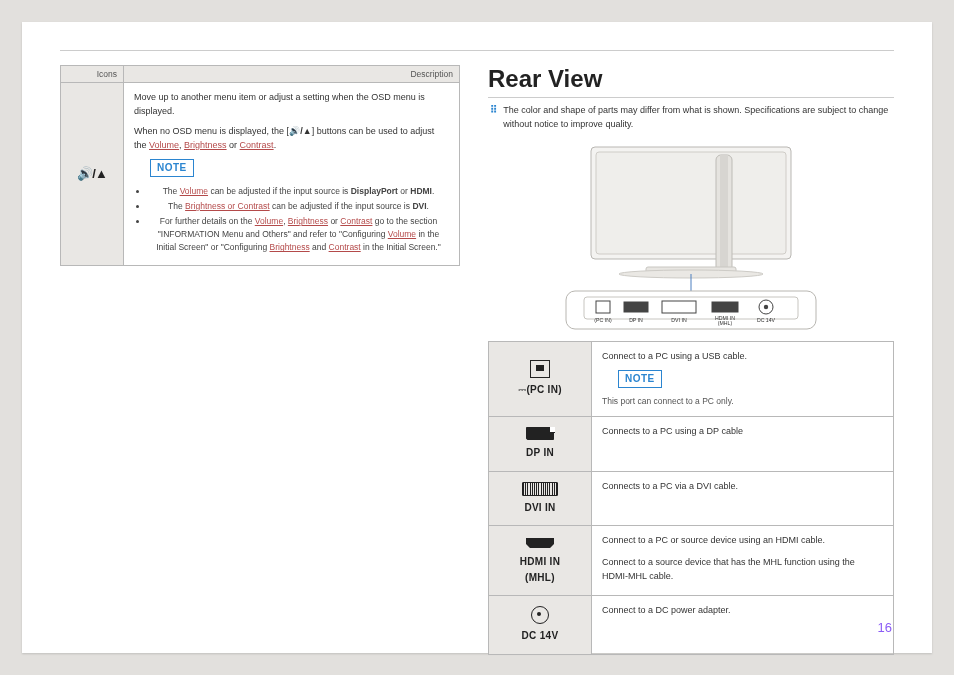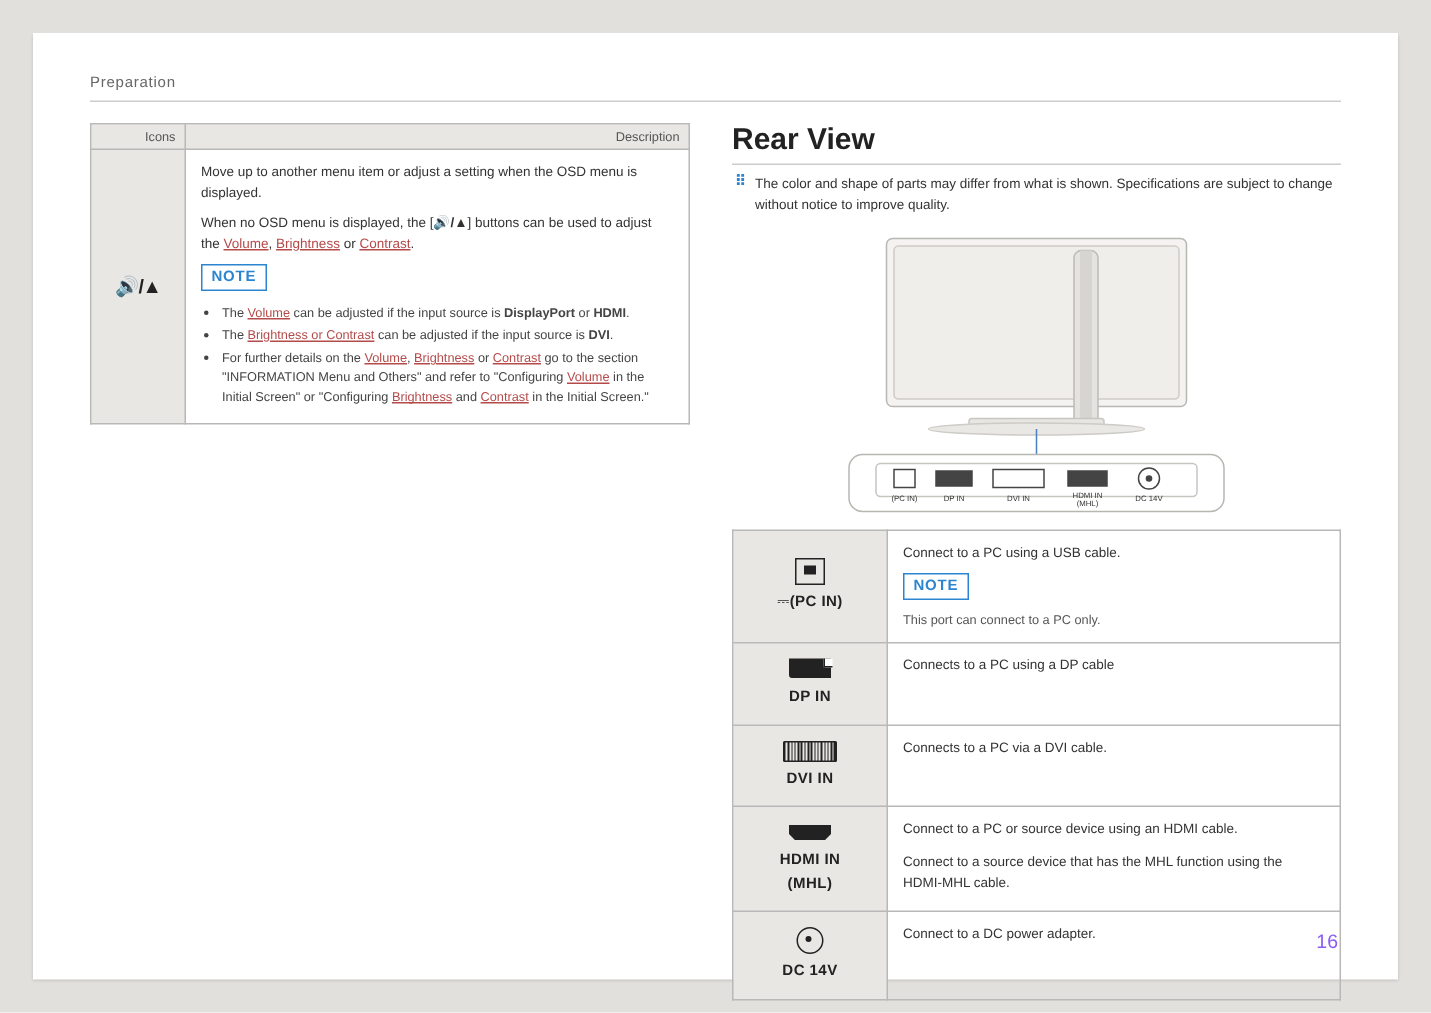--- a/index.html
+++ b/index.html
@@ -61,27 +61,27 @@
   table.ports td.iconcell{width:90px;padding:10px 6px;}
   table.ports td.iconcell .p-label{font-size:10px;font-weight:700;letter-spacing:.3px;margin-top:4px;}
 
   .link{color:var(--link);text-decoration:underline;}
   .note-badge{
     display:inline-block;
     border:1.5px solid var(--note-stroke);
     color:var(--note-stroke);
     font-weight:700;font-size:10px;letter-spacing:.5px;
     padding:0 6px;line-height:16px;height:16px;
-    margin:6px 0 4px 0;
-  }
-  ul.fine{margin:4px 0 0 0;padding-left:14px;}
+    margin:6px 0 4px 16px;
+  }
+  ul.fine{margin:4px 0 0 0;padding-left:14px;text-align:center;}
   ul.fine li{margin:2px 0;font-size:8.5px;color:#444;line-height:1.55;}
 
   h2.section{
-    font-size:20px;font-weight:700;color:#222;
+    font-size:24px;font-weight:700;color:#222;
     margin:0 0 4px 0;
     border-bottom:1px solid var(--hair);
     padding-bottom:4px;
   }
   .lead-bullet{display:flex;gap:6px;font-size:9px;color:#333;margin:6px 0 10px 2px;line-height:1.5;}
   .lead-bullet .zig{flex:none;color:#2b85d0;font-weight:700;line-height:1.2;font-size:10px;}
 
   .monitor-fig{display:flex;justify-content:center;margin:6px 0 10px 0;}
   .page-no{position:absolute;right:40px;bottom:18px;font-size:13px;color:#8b5cf6;}
 
@@ -93,21 +93,20 @@
   .g-dp::before{content:"";position:absolute;right:-1.5px;top:-1.5px;width:5px;height:5px;background:#fff;border-left:1.5px solid #222;border-bottom:1.5px solid #222;}
   .g-dvi{width:34px;height:12px;border:1.5px solid #222;border-radius:1px;background:repeating-linear-gradient(90deg,#222 0 1px,transparent 1px 2.2px);}
   .g-hdmi{width:28px;height:10px;background:#222;clip-path:polygon(0 0,100% 0,100% 60%,86% 100%,14% 100%,0 60%);} 
   .g-dc{width:16px;height:16px;border:1.5px solid #222;border-radius:50%;position:relative;}
   .g-dc::after{content:"";position:absolute;left:5px;top:5px;width:4px;height:4px;background:#222;border-radius:50%;}
 </style>
 </head>
 <body>
 
 <div class="sheet">
-  <div class="running-head">Preparation</div>
   <hr class="rule">
 
   <div class="columns">
 
     <div class="col-left">
       <table class="tab">
         <tbody>
             <tr>
           <th>Icons</th>
           <th>Description</th>

